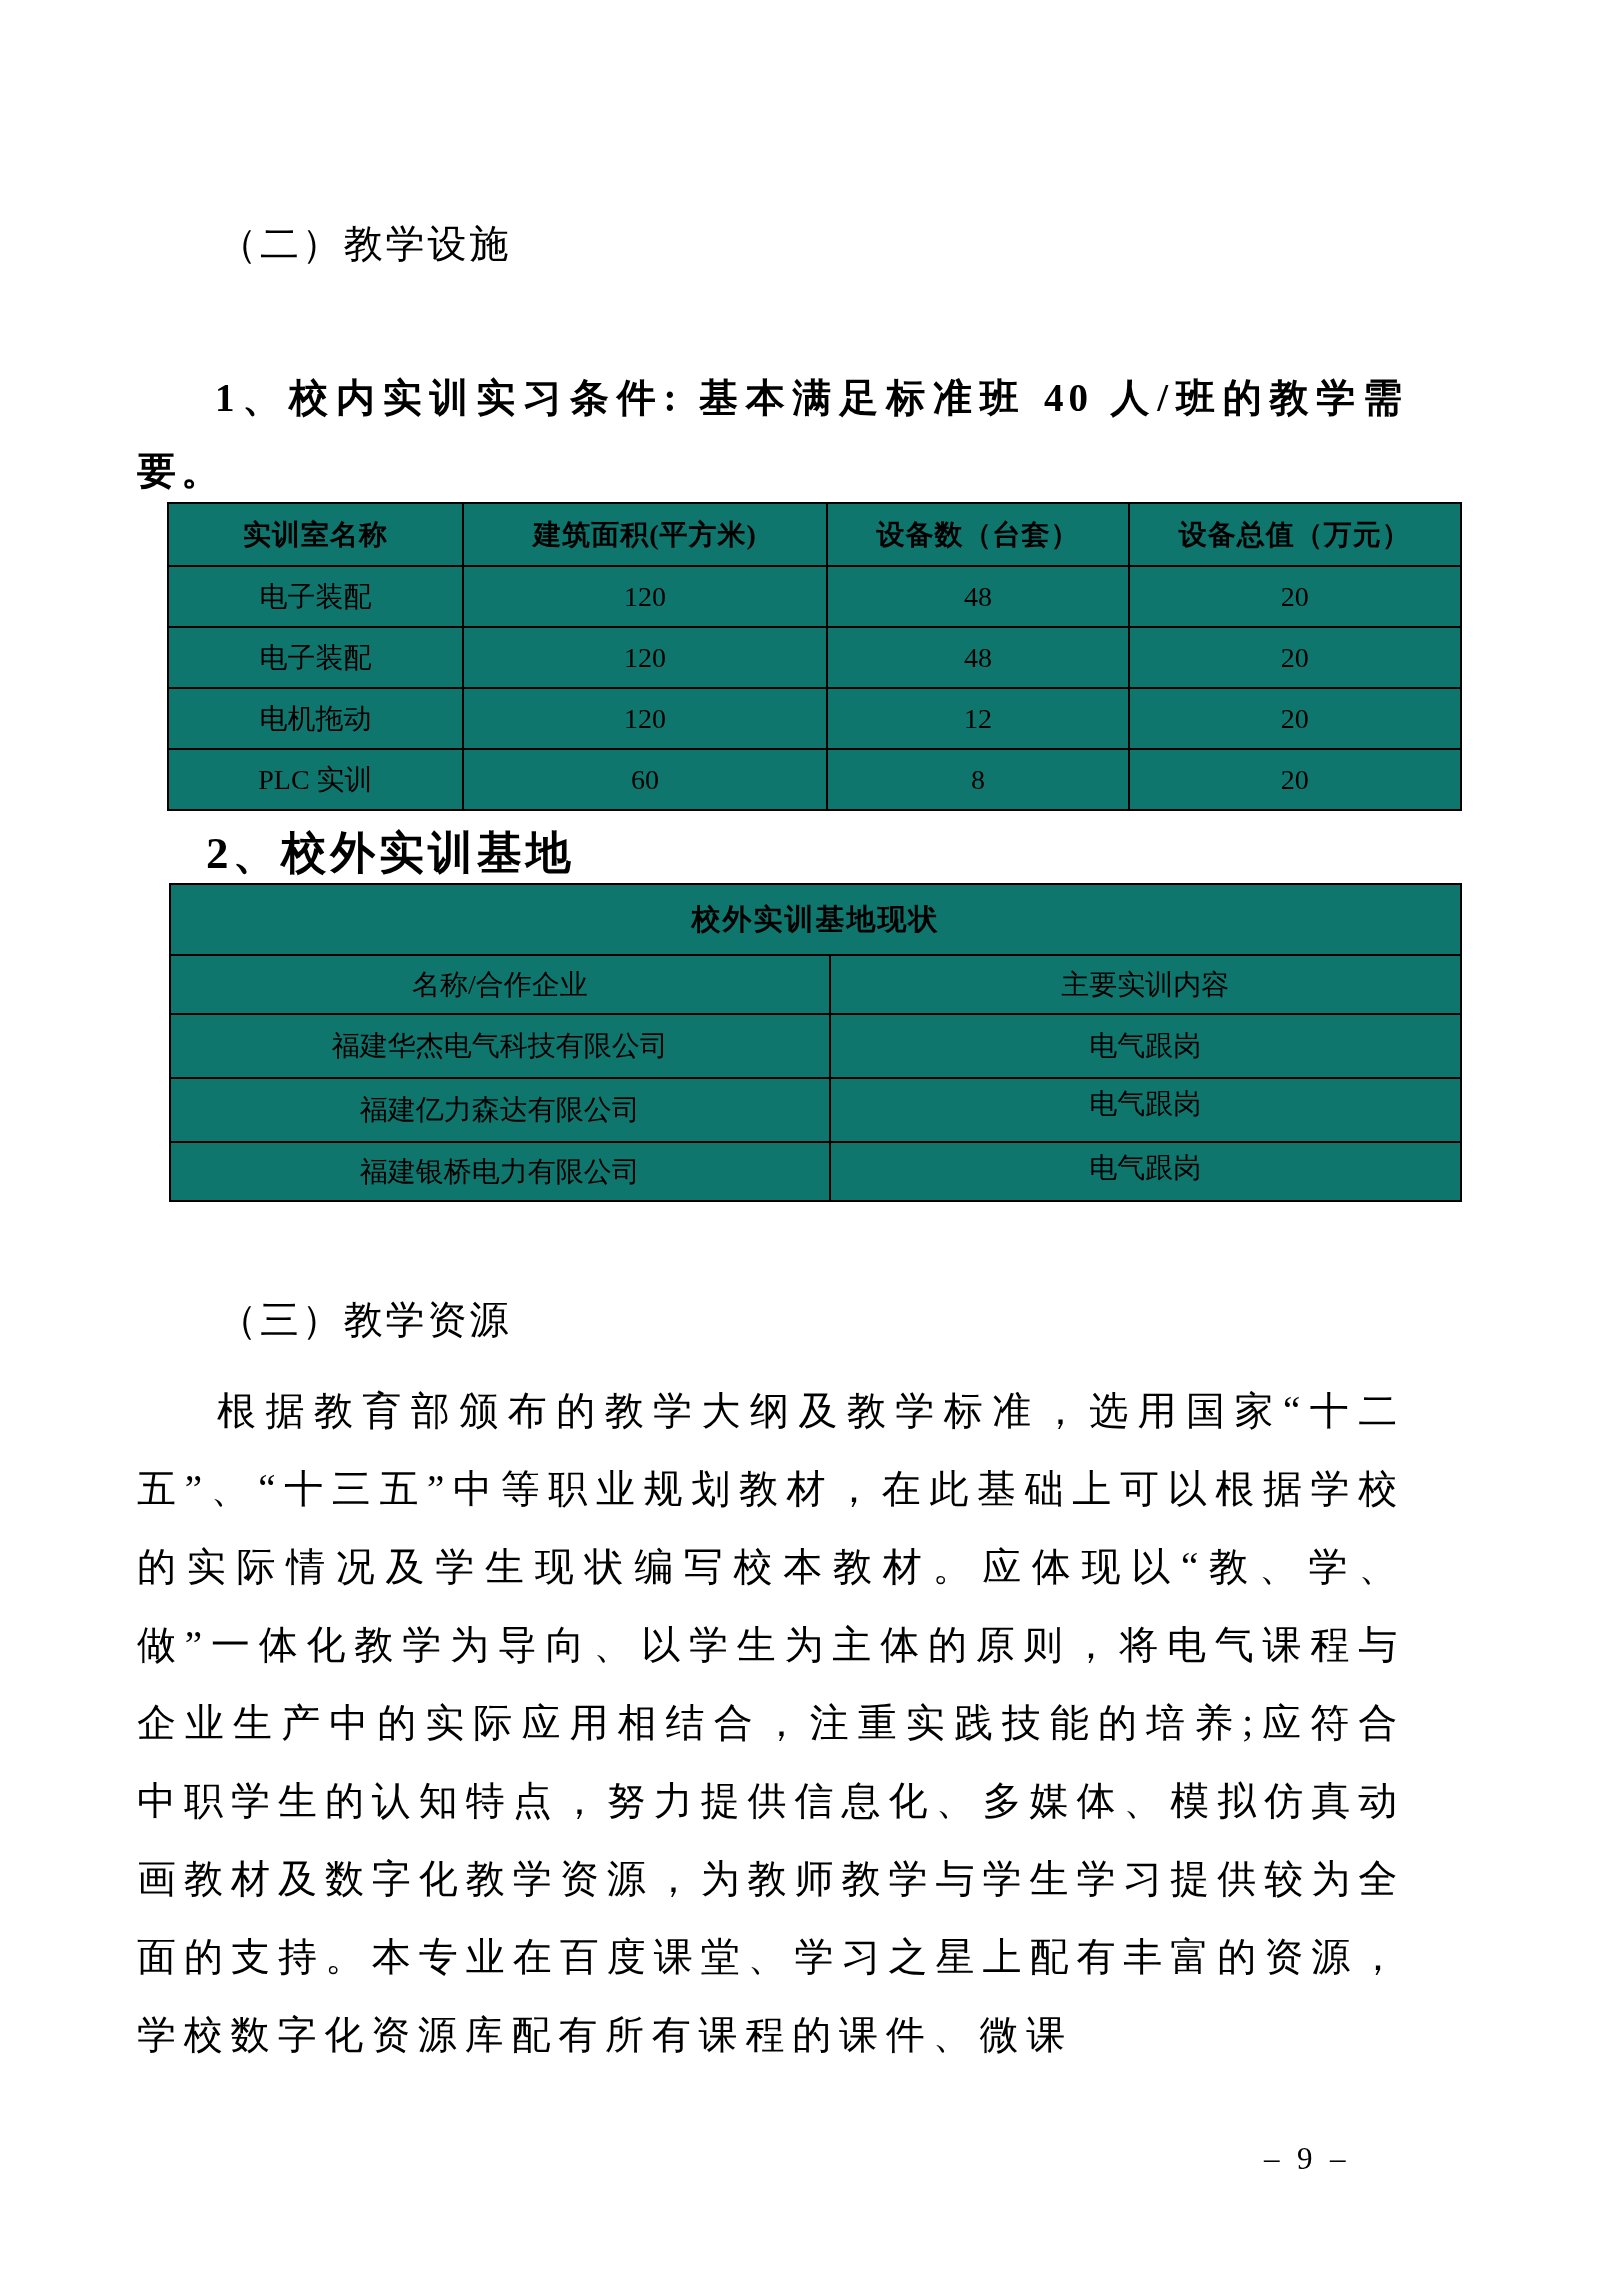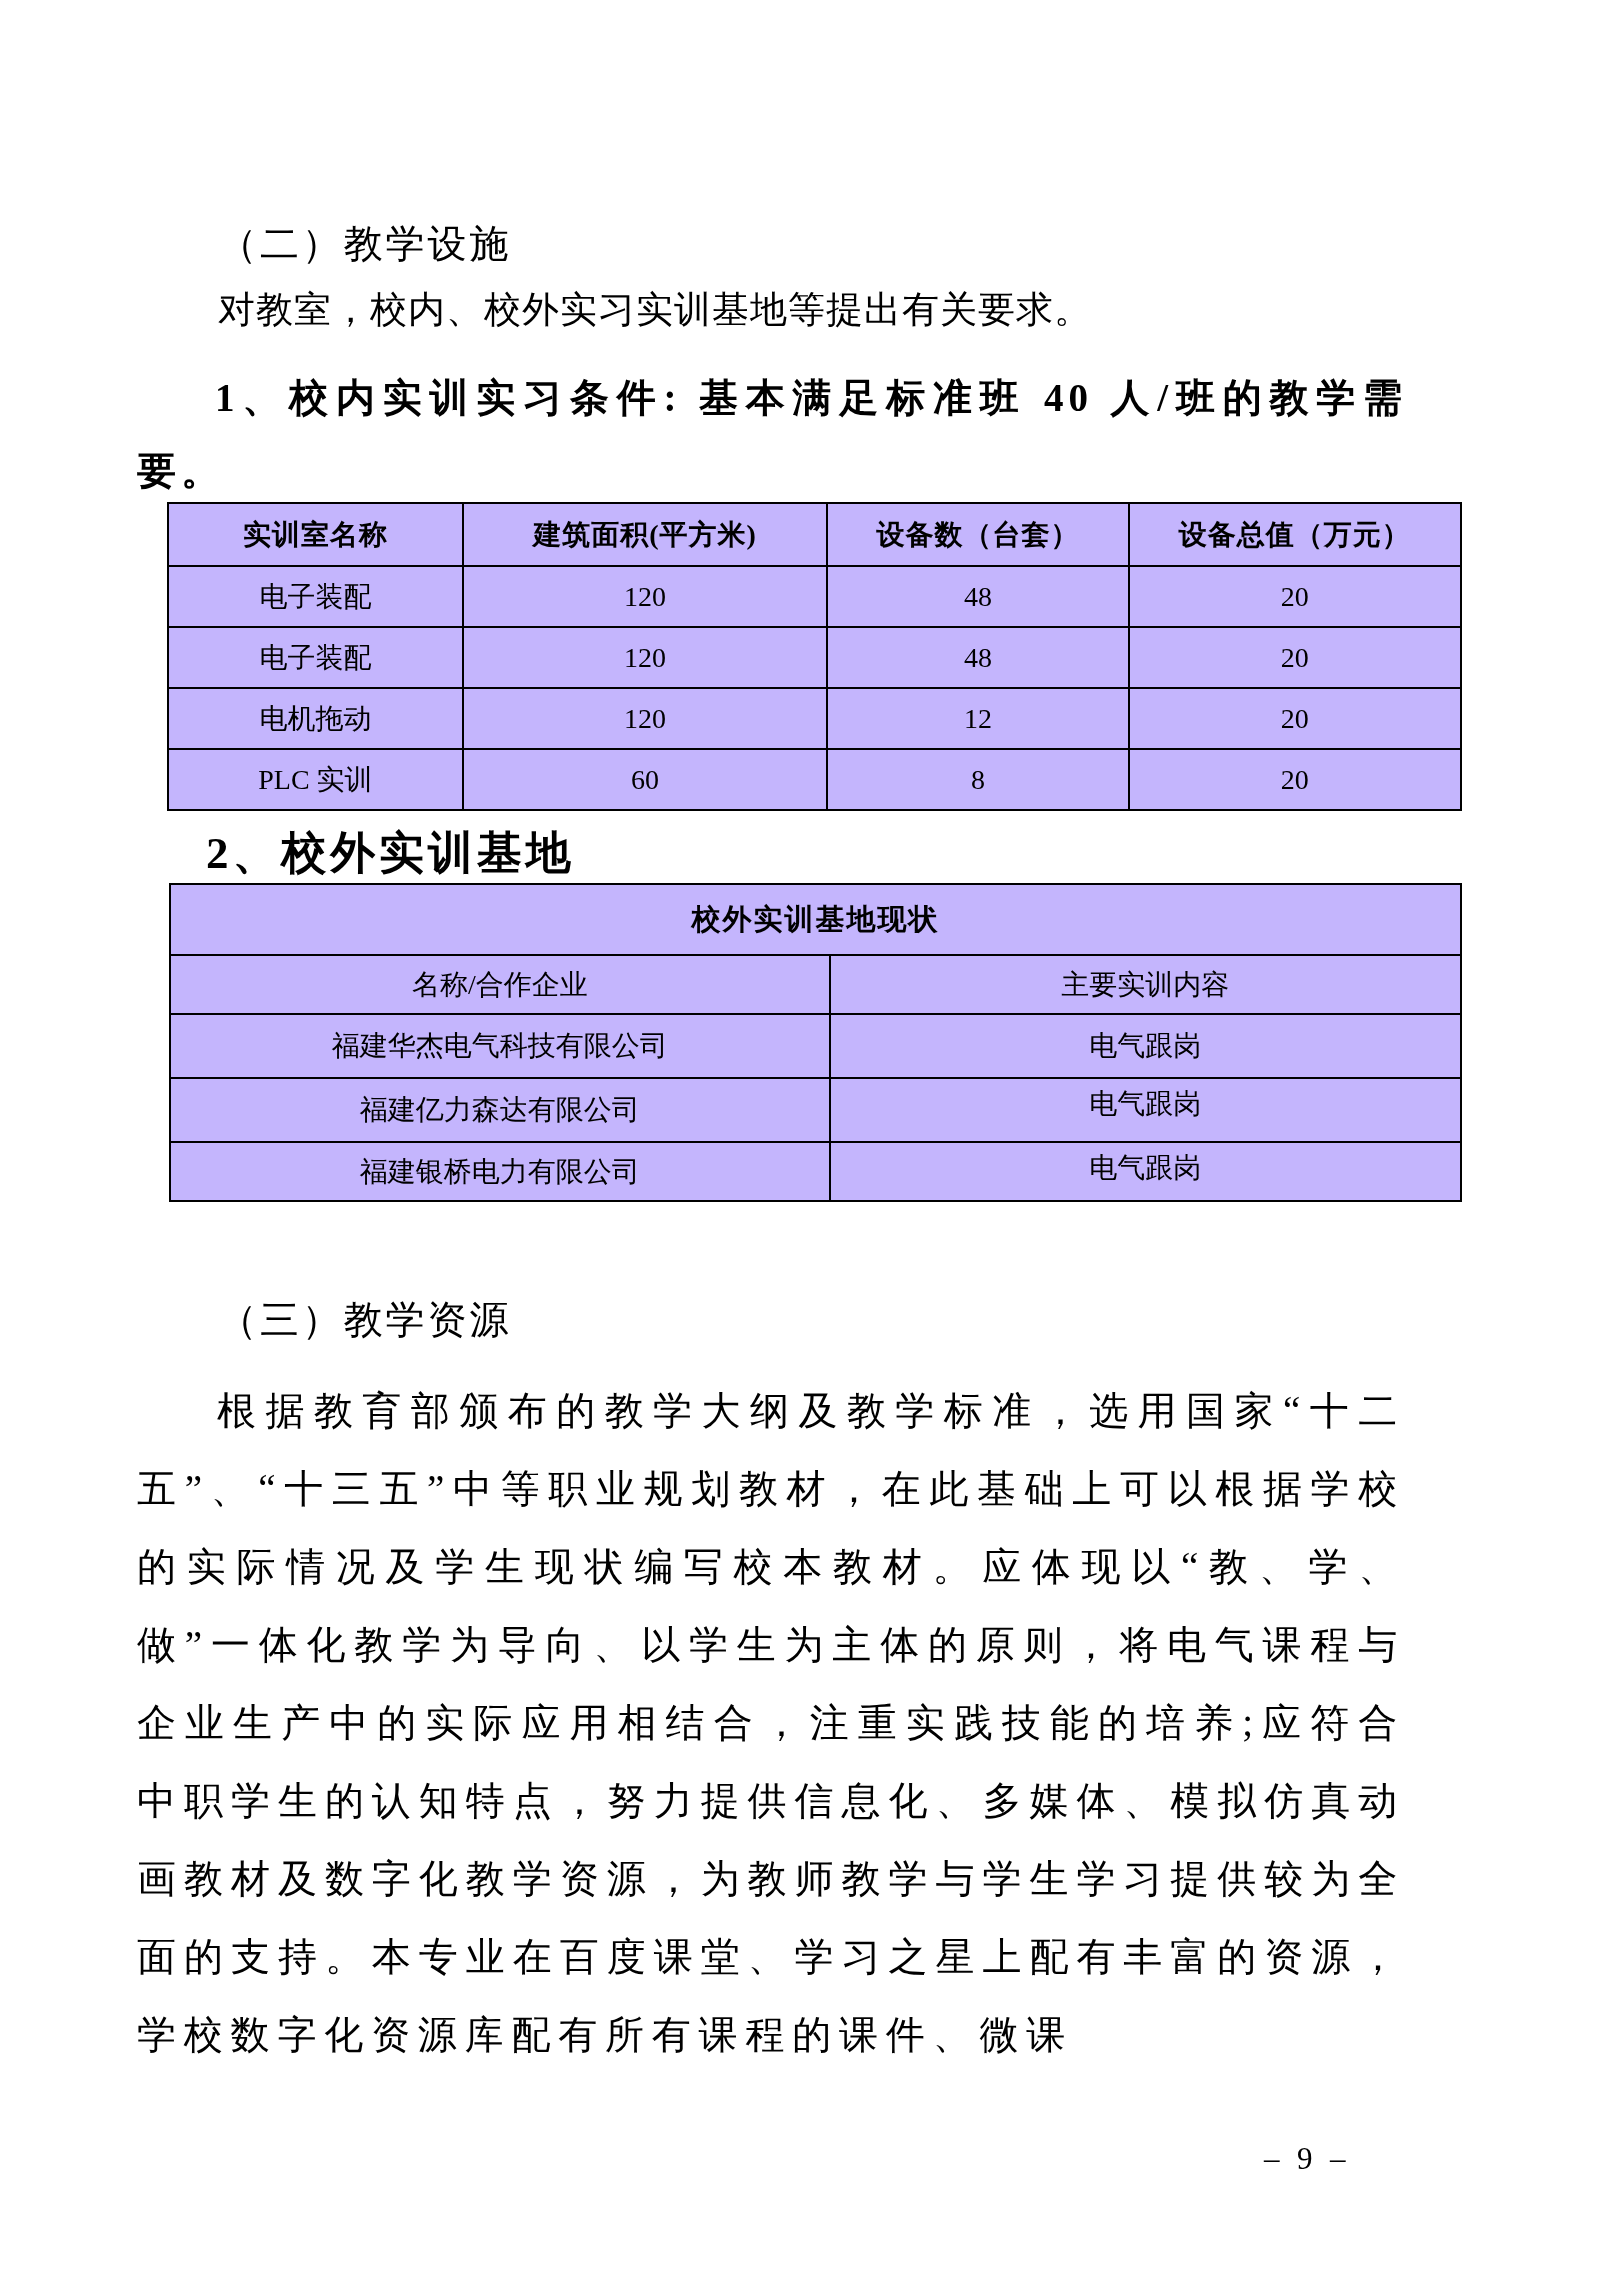--- a/index.html
+++ b/index.html
@@ -77,21 +77,21 @@
     top: 2141px;
     font-size: 31px;
     letter-spacing: 4.9px;
     white-space: nowrap;
   }
   
   table.doc-table {
     position: absolute;
     border-collapse: collapse;
     table-layout: fixed;
-    background: #c4b5fd;
+    background: #0f766e;
   }
   table.doc-table td, table.doc-table th {
     border: 2px solid #000000;
     text-align: center;
     vertical-align: middle;
     padding: 0 5.9px;
     font-weight: 400;
     overflow: hidden;
   }
   table.t1 {
@@ -117,21 +117,20 @@
   table.t2 tr.r3   { height: 59px; font-family: Liberation Mono, monospace; }
   table.t2 td.va-top { vertical-align: top; padding-top: 5.9px; }
 </style>
 </head>
 <body>
 
 <div class="page">
 
   <div class="sec-heading sec2-heading">（二）教学设施</div>
 
-  <div class="intro-line">对教室，校内、校外实习实训基地等提出有关要求。</div>
 
   <div class="item1-para">1、校内实训实习条件: 基本满足标准班 40 人/班的教学需要。</div>
 
   <table class="doc-table t1">
     <colgroup>
       <col style="width:22.8%">
       <col style="width:28.2%">
       <col style="width:23.3%">
       <col style="width:25.7%">
     </colgroup>

